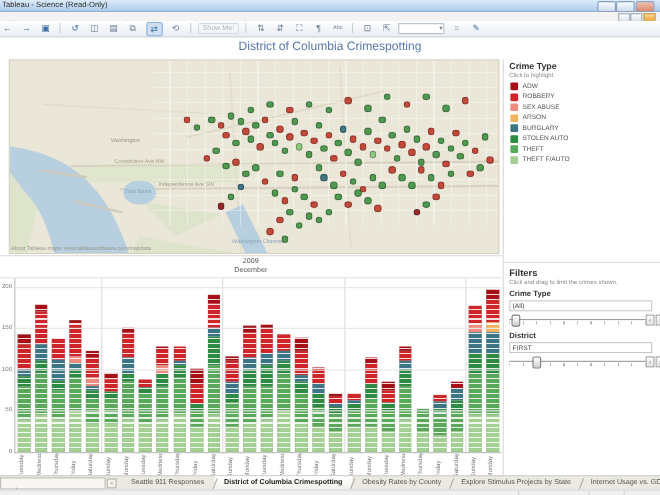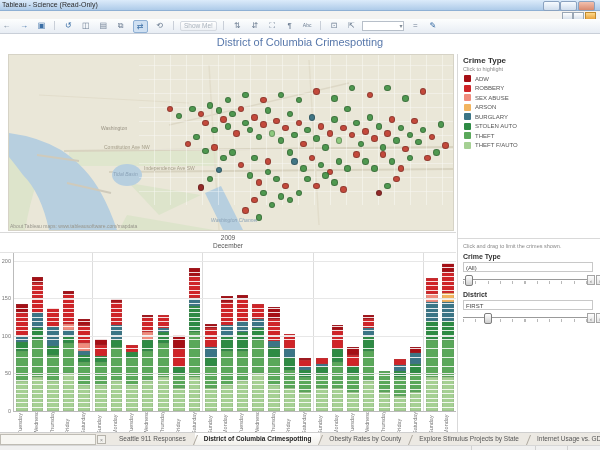--- a/index.html
+++ b/index.html
@@ -332,20 +332,21 @@
      <span class="lg-sw" style="background:#5aa85a"></span>
      <span class="lg-lbl">THEFT</span>
    </div>
         <div class="lg-item">
      <span class="lg-sw" style="background:#a5d093"></span>
      <span class="lg-lbl">THEFT F/AUTO</span>
    </div>
       </div>
 
     <div class="filters">
+      <div class="f-title">Filters</div>
       <div class="f-sub">Click and drag to limit the crimes shown.</div>
 
       <div class="f-grp">Crime Type</div>
       <div class="f-read">(All)</div>
       <div class="sliderrow">
         <div class="track"></div>
         <div class="ticks"></div>
         <div class="thumb" id="ct-thumb" style="left: 2.48px;"></div>
         <div class="sbtn" style="right:6px;">‹</div>
         <div class="sbtn" style="right:-3px;">›</div>

